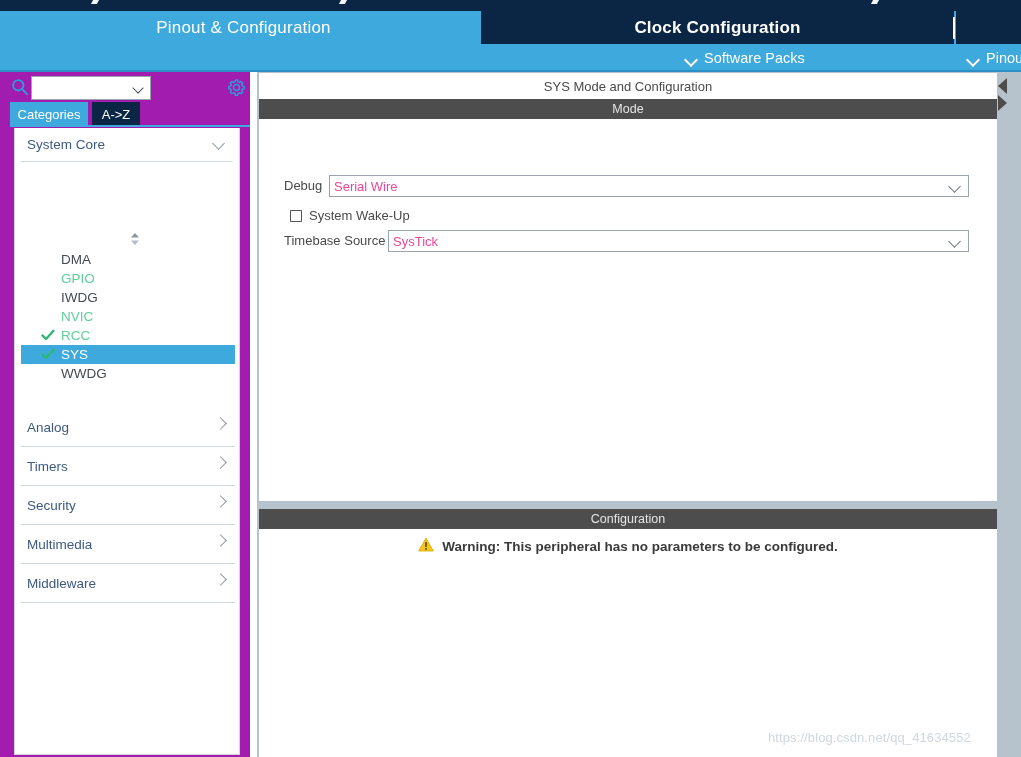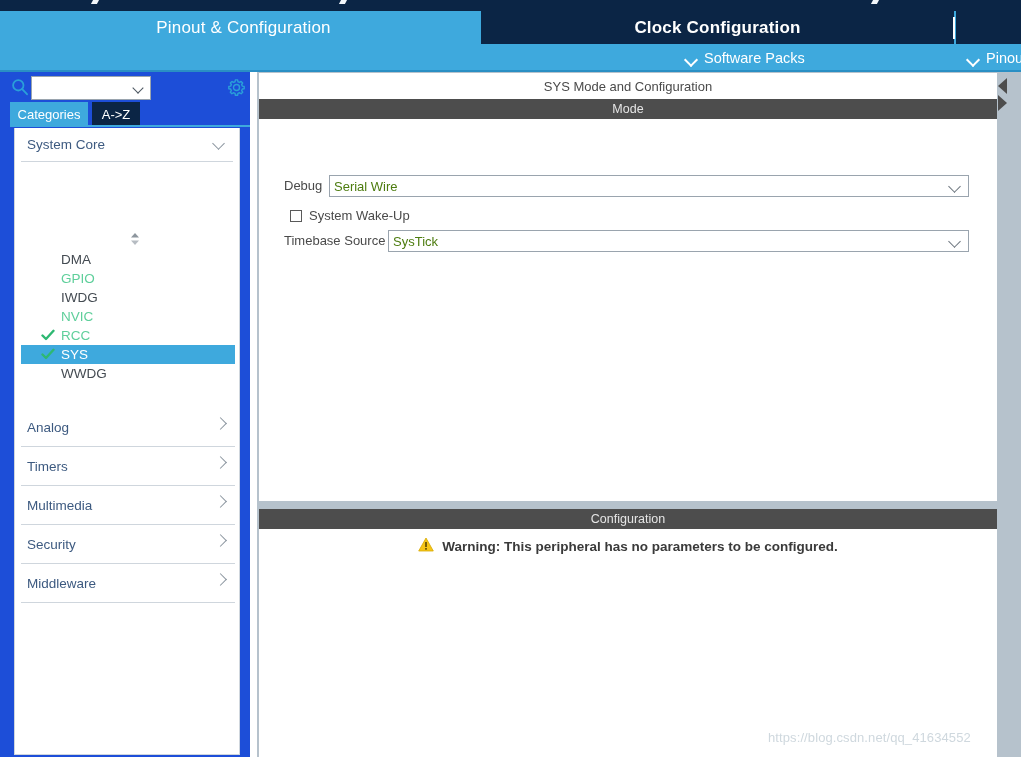--- a/index.html
+++ b/index.html
@@ -62,21 +62,21 @@
     transform: rotate(45deg);
   }
   .subbar-underline {
     position: absolute; left: 0; top: 70px; width: 1021px; height: 2px;
     background: #2a8fc4;
   }
 
   
   .sidebar {
     position: absolute; left: 0; top: 72px; width: 250px; height: 685px;
-    background: #1d4ed8;
+    background: #a21caf;
   }
   .search-row {
     position: absolute; left: 0; top: 0; width: 250px; height: 30px;
   }
   .search-icon {
     position: absolute; left: 11px; top: 6px; width: 18px; height: 18px;
   }
   .search-combo {
     position: absolute; left: 31px; top: 4px; width: 120px; height: 24px;
     border: 1px solid #9aa4ae; background: #ffffff;
@@ -190,21 +190,21 @@
   .field-row { position: absolute; left: 0; width: 100%; height: 22px; }
   .field-label {
     position: absolute; font-size: 13px; color: #4a4a4a; top: 3px;
     white-space: nowrap;
   }
   .field-select {
     position: absolute; height: 22px; border: 1px solid #9aa4ae;
     background: #ffffff;
   }
   .field-select .val {
-    position: absolute; left: 4px; top: 3px; font-size: 13px; color: #4d7c0f;
+    position: absolute; left: 4px; top: 3px; font-size: 13px; color: #ec4899;
     white-space: nowrap;
   }
   .field-select .arr { position: absolute; right: 7px; top: 8px; width: 11px; height: 6px; }
   .field-select .arr::before {
     content: ""; position: absolute; left: 0; top: -2px;
     width: 8px; height: 8px;
     border-right: 1.5px solid #6b747d; border-bottom: 1.5px solid #6b747d;
     transform: rotate(45deg);
   }
 
@@ -360,25 +360,25 @@
       <div class="cat-list">
         <div class="cat-head" style="height:39px">
           <span class="label">Analog</span>
           <span class="chev-right"></span>
         </div>
         <div class="cat-head" style="height:39px">
           <span class="label">Timers</span>
           <span class="chev-right"></span>
         </div>
         <div class="cat-head" style="height:39px">
+          <span class="label">Security</span>
+          <span class="chev-right"></span>
+        </div>
+        <div class="cat-head" style="height:39px">
           <span class="label">Multimedia</span>
-          <span class="chev-right"></span>
-        </div>
-        <div class="cat-head" style="height:39px">
-          <span class="label">Security</span>
           <span class="chev-right"></span>
         </div>
         <div class="cat-head" style="height:39px">
           <span class="label">Middleware</span>
           <span class="chev-right"></span>
         </div>
       </div>
 
     </div>
   </div>

